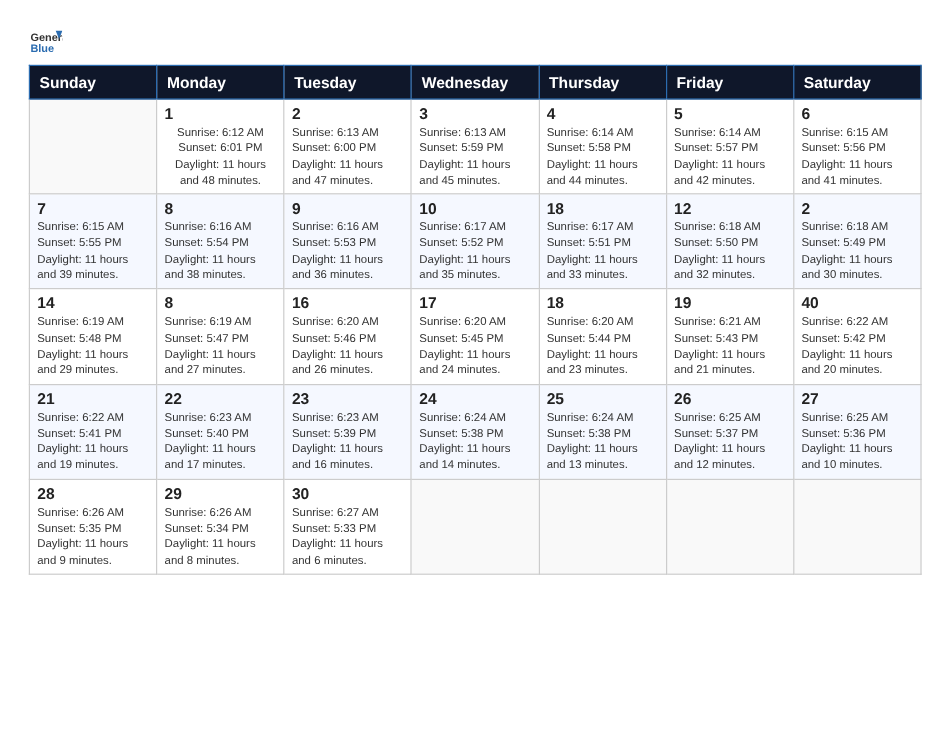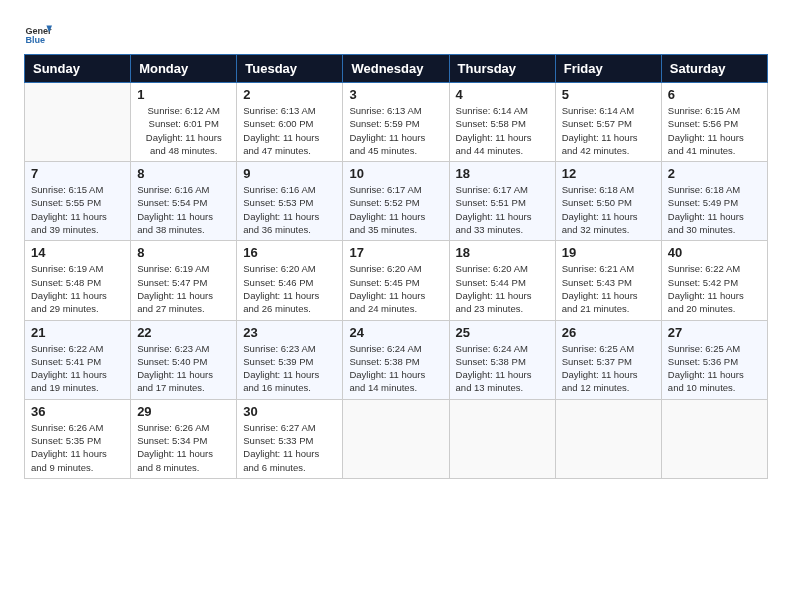--- a/index.html
+++ b/index.html
@@ -298,21 +298,21 @@
         <td>
           <span class="day-number">27</span>
           <div class="day-info" style="white-space: pre-line;">Sunrise: 6:25 AM
 Sunset: 5:36 PM
 Daylight: 11 hours
 and 10 minutes.</div>
         </td>
       </tr>
       <tr>
         <td>
-          <span class="day-number">36</span>
+          <span class="day-number">28</span>
           <div class="day-info" style="white-space: pre-line;">Sunrise: 6:26 AM
 Sunset: 5:35 PM
 Daylight: 11 hours
 and 9 minutes.</div>
         </td>
         <td>
           <span class="day-number">29</span>
           <div class="day-info" style="white-space: pre-line;">Sunrise: 6:26 AM
 Sunset: 5:34 PM
 Daylight: 11 hours

